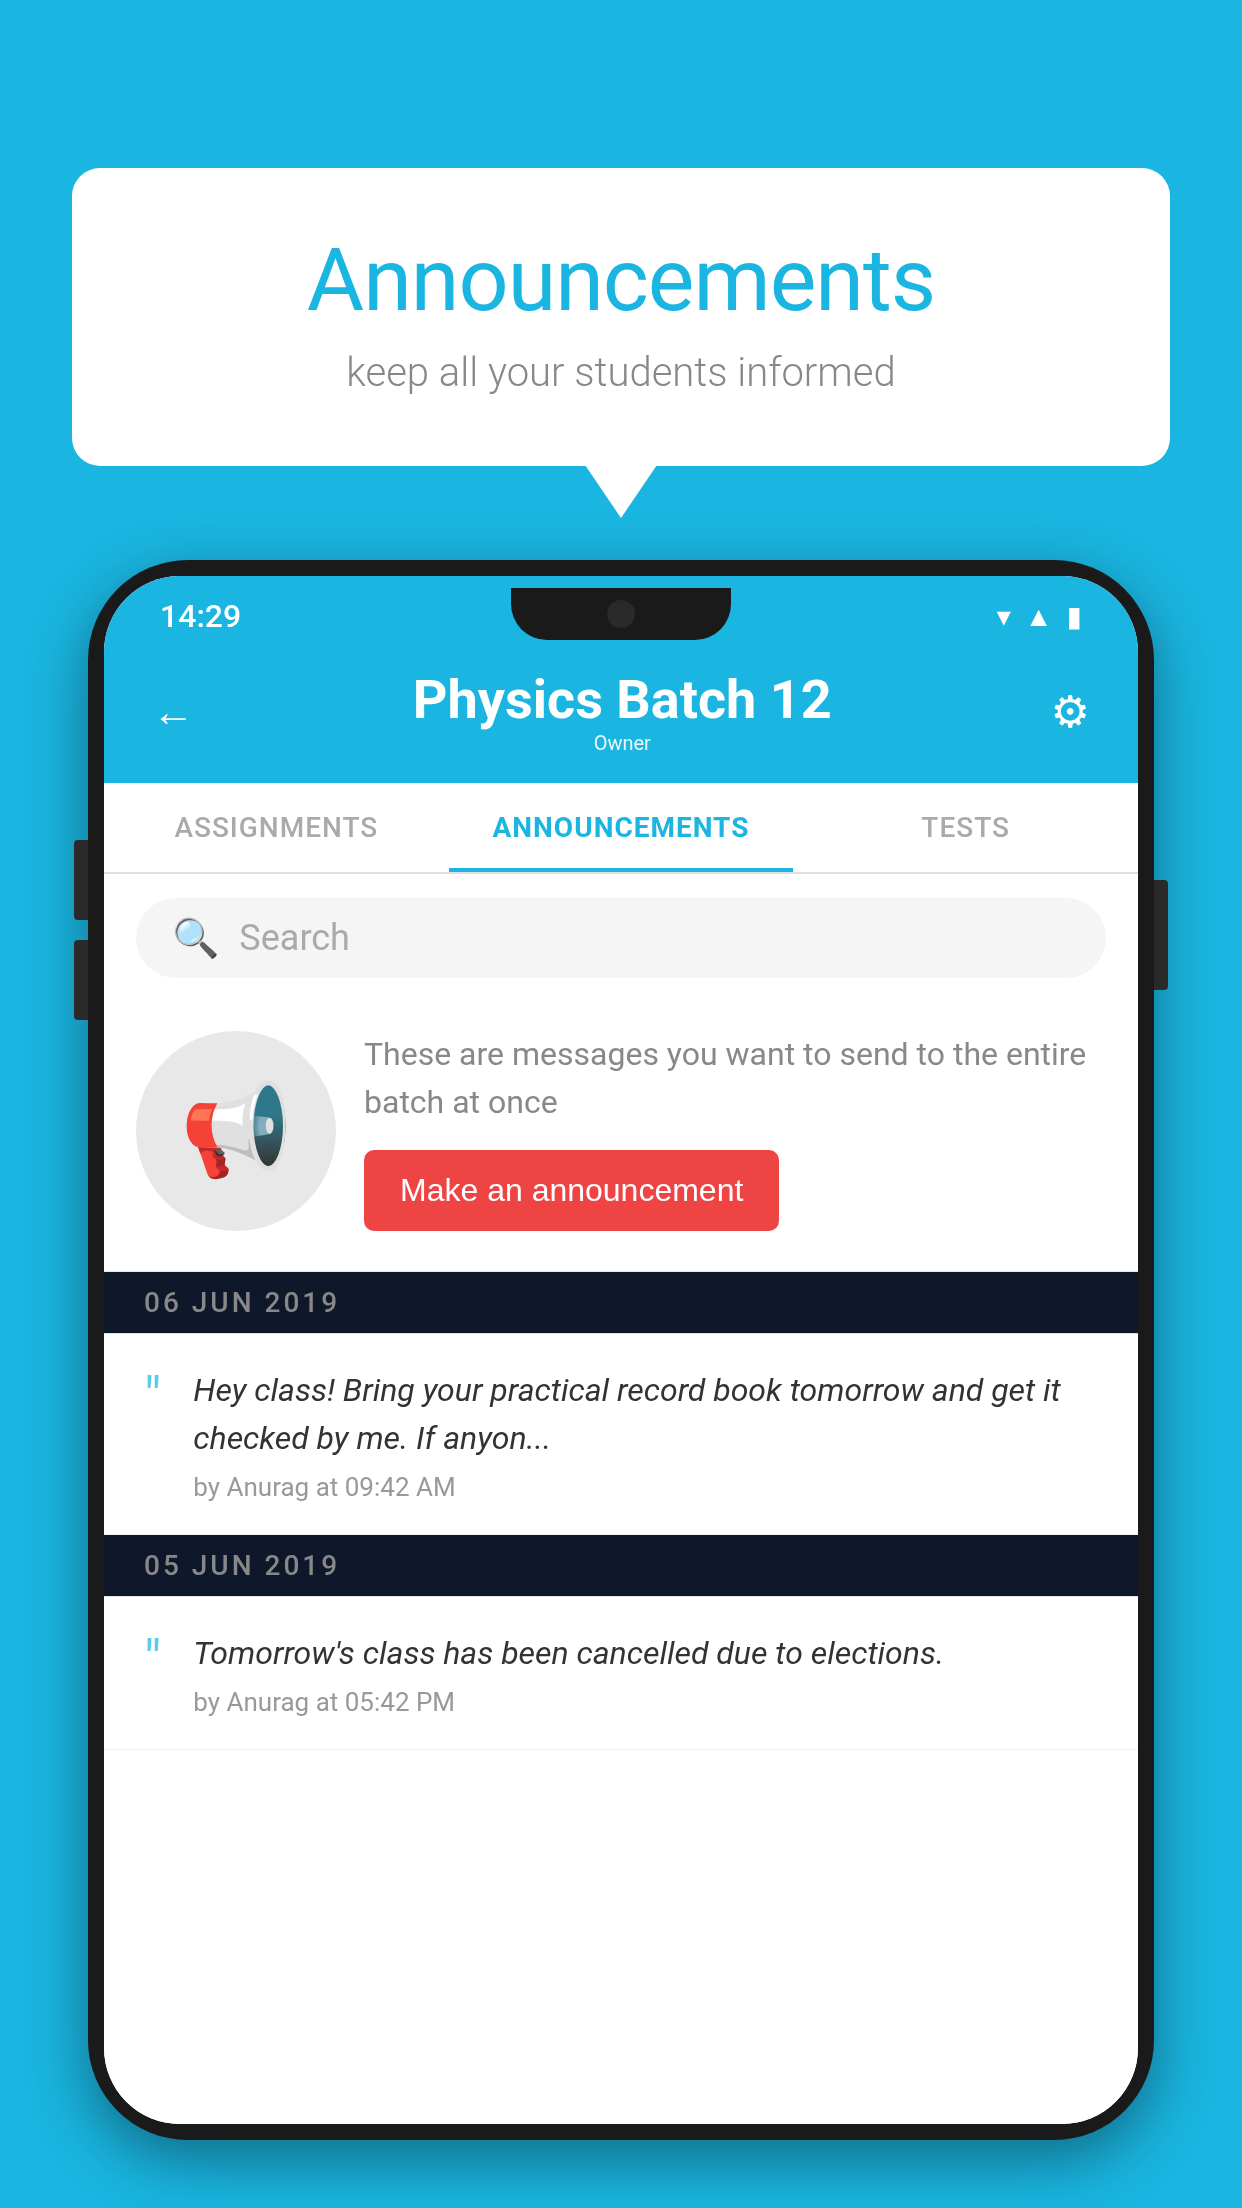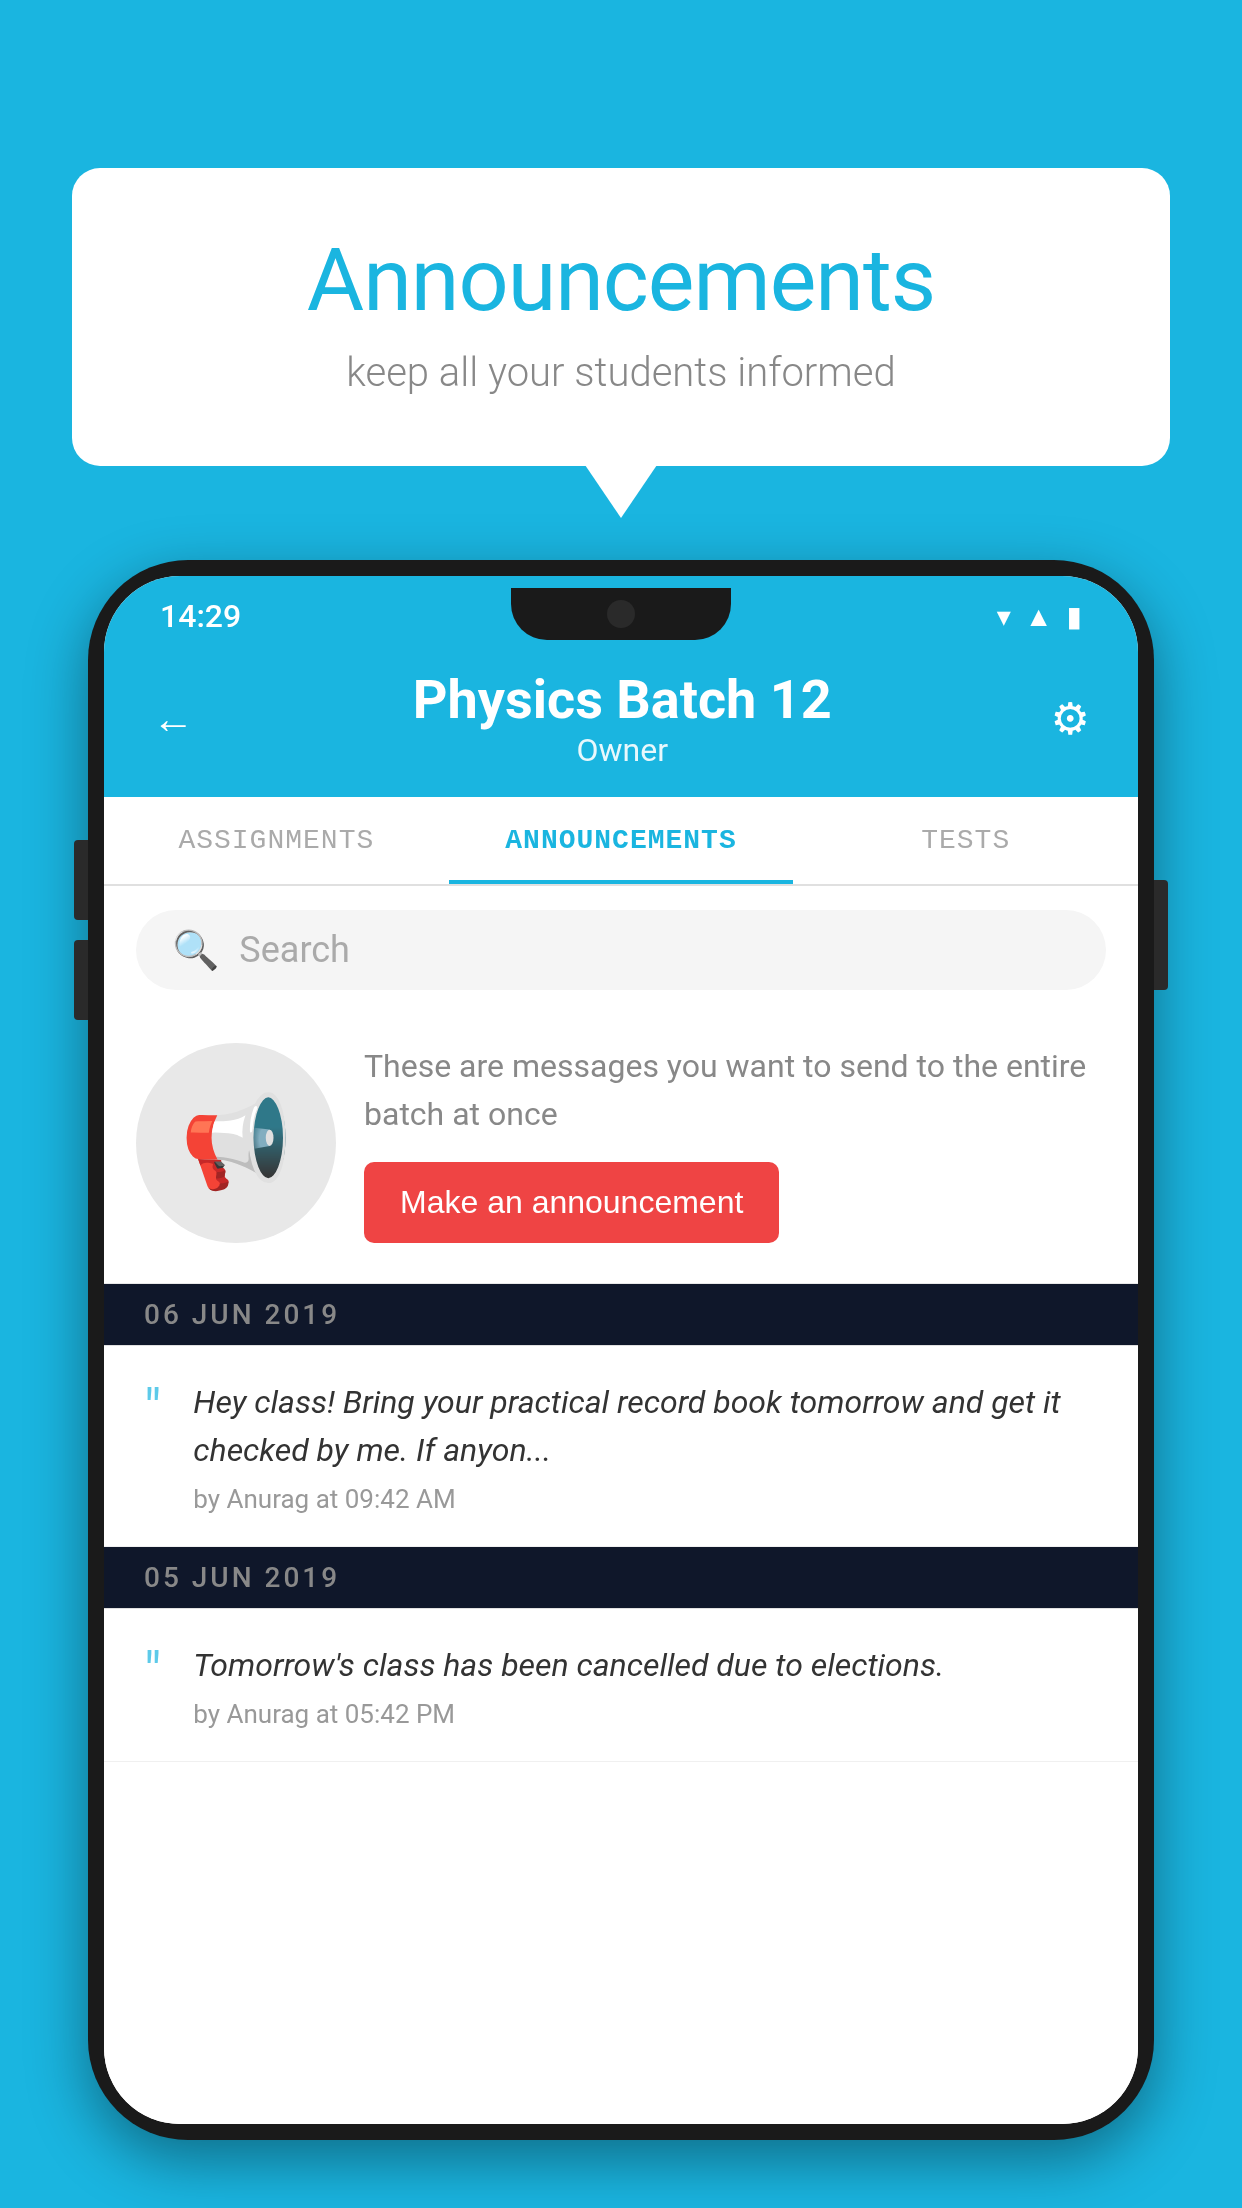--- a/index.html
+++ b/index.html
@@ -165,21 +165,21 @@
     }
 
     .header-title {
       color: white;
       font-size: 54px;
       font-weight: 700;
     }
 
     .header-subtitle {
       color: rgba(255,255,255,0.9);
-      font-size: 32px;
+      font-size: 20px;
       font-weight: 400;
     }
 
     .header-gear {
       color: white;
       font-size: 44px;
       cursor: pointer;
     }
 
     
@@ -193,21 +193,20 @@
     .tab-item {
       flex: 1;
       text-align: center;
       padding: 28px 10px 24px;
       font-size: 28px;
       font-weight: 500;
       color: #aaa;
       cursor: pointer;
       letter-spacing: 1px;
       border-bottom: 4px solid transparent;
-      font-family: Liberation Mono, monospace;
     }
 
     .tab-item.active {
       color: #1ab5e0;
       border-bottom: 4px solid #1ab5e0;
       font-weight: 700;
     }
 
     .tab-item.inactive {
       color: #aaa;

